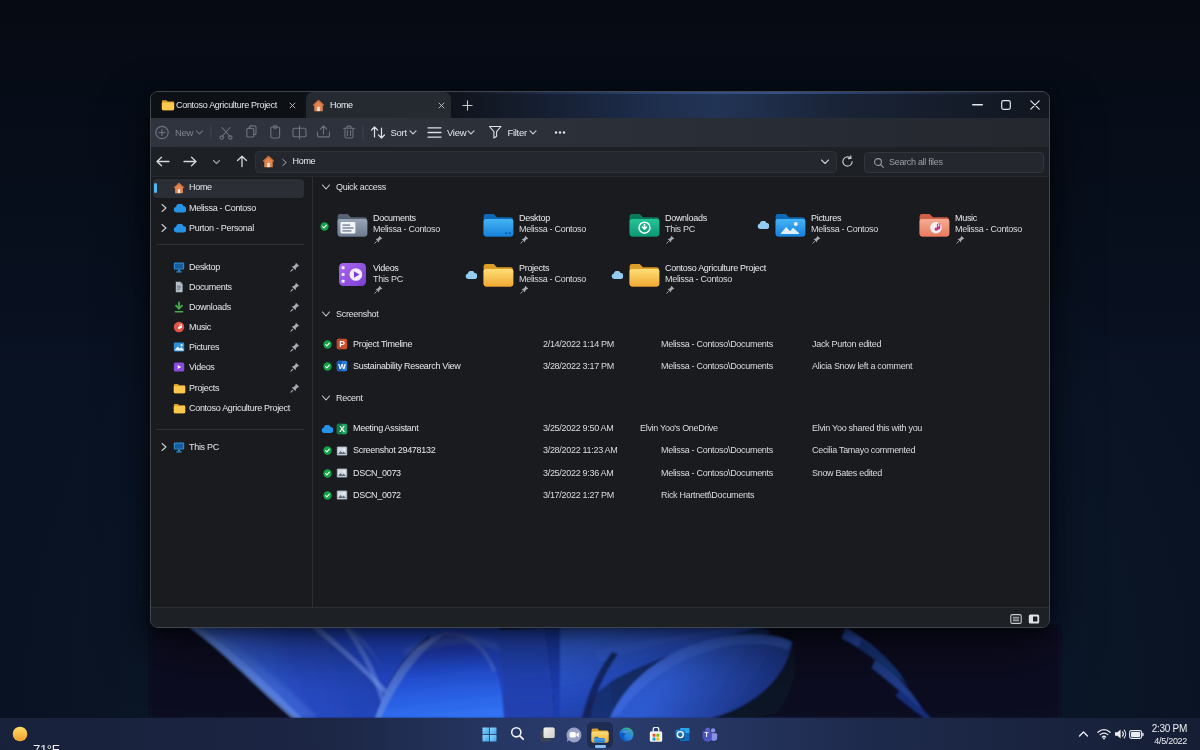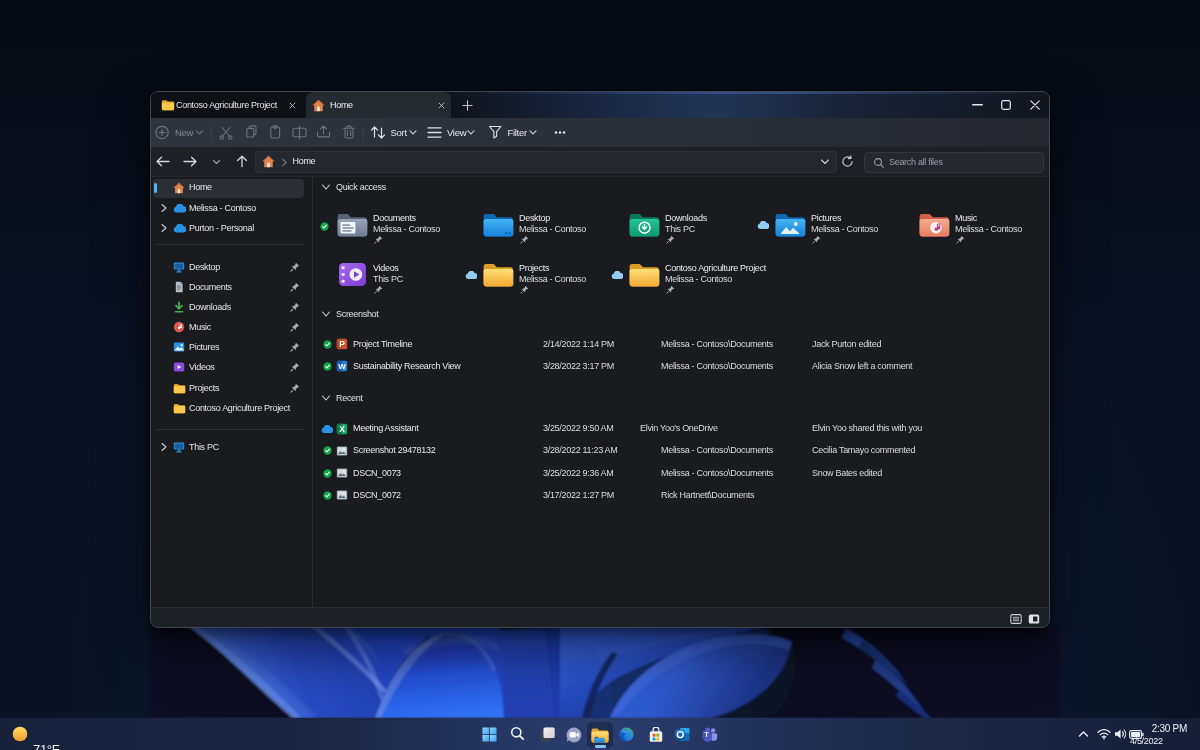--- a/index.html
+++ b/index.html
@@ -722,21 +722,21 @@
 <svg class="ab" style="left:1114px;top:728px" width="13" height="12" viewBox="0 0 13 12">
  <path d="M1,4.2 h2.4 L6.6,1.4 v9.2 L3.4,7.8 H1 z" fill="#e9ecf0"></path>
  <path d="M8.4,3.8 a3.2,3.2 0 0 1 0,4.4 M10.2,2.2 a5.8,5.8 0 0 1 0,7.6" fill="none" stroke="#e9ecf0" stroke-width="1.1" stroke-linecap="round"></path>
 </svg>
 <svg class="ab" style="left:1129px;top:729.5px" width="15" height="9" viewBox="0 0 15 9">
  <rect x="0.6" y="0.6" width="12" height="7.8" rx="1.8" fill="none" stroke="#e9ecf0" stroke-width="1.1"></rect>
  <rect x="2" y="2" width="9.2" height="5" rx="0.8" fill="#e9ecf0"></rect>
  <rect x="13.2" y="2.8" width="1.4" height="3.4" rx="0.7" fill="#e9ecf0"></rect>
 </svg>
 <div class="tx" style="left:1140px;top:722.5px;width:47px;text-align:right;font-size:10px;line-height:12px;color:#eceef2">2:30 PM</div>
-<div class="tx" style="left:1130px;top:735px;width:57px;text-align:left;font-size:9px;line-height:12px;color:#eceef2">4/5/2022</div>
+<div class="tx" style="left:1130px;top:735px;width:57px;text-align:right;font-size:9px;line-height:12px;color:#eceef2">4/5/2022</div>
 <svg width="0" height="0">
     <defs>
       <linearGradient id="gtv" x1="0" y1="0" x2="1" y2="1">
         <stop offset="0" stop-color="#ffffff"></stop>
         <stop offset="1" stop-color="#b8b4ae"></stop>
       </linearGradient>
     </defs>
   </svg>
 
 </body></html>

